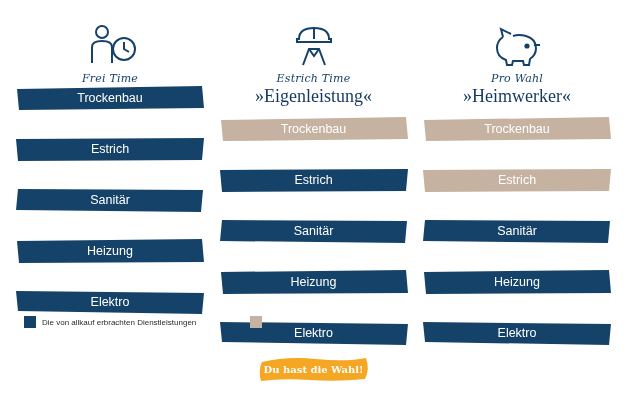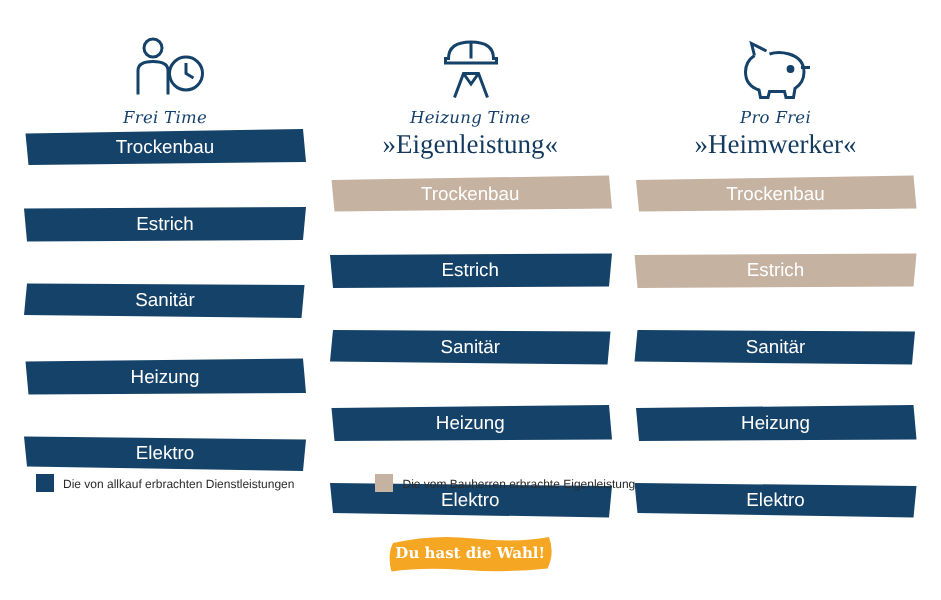--- a/index.html
+++ b/index.html
@@ -200,21 +200,21 @@
       <div class="col-icon">
         <svg width="54" height="46" viewBox="0 0 54 46">
           <g fill="none" stroke="#154269" stroke-width="2">
             <path d="M12 16 Q12 5 27 5 Q42 5 42 16 L44 16 L44 19 L10 19 L10 16 Z"></path>
             <path d="M27 5 L27 16"></path>
             <path d="M16 42 L22 26 L32 26 L38 42"></path>
             <path d="M22 26 L27 33 L32 26"></path>
           </g>
         </svg>
       </div>
-      <div class="script-label">Heizung Time</div>
+      <div class="script-label">Estrich Time</div>
       <div class="col-title">»Eigenleistung«</div>
       <div class="bars">
         <div class="bar">
           <span class="bar-shape">
             <svg viewBox="0 0 192 26" preserveAspectRatio="none">
                 <path d="M3,4 L188,1 L190,23 L5,25 Z" fill="#c6b2a0"></path>
               </svg>
           </span>
           <span class="bar-text">Trockenbau</span>
         </div>
@@ -257,21 +257,21 @@
       <div class="col-icon">
         <svg width="56" height="46" viewBox="0 0 56 46">
           <g fill="none" stroke="#154269" stroke-width="2">
             <path d="M14 14 Q8 18 8 25 Q8 34 17 37 L18 42 L23 42 L24 38 L34 38 L35 42 L40 42 L41 36 Q47 32 47 25 Q47 16 37 13 Q30 11 24 13"></path>
             <path d="M14 14 L12 6 L22 11"></path>
             <circle cx="38" cy="23" r="1.6" fill="#154269"></circle>
             <path d="M45 22 L51 22"></path>
           </g>
         </svg>
       </div>
-      <div class="script-label">Pro Frei</div>
+      <div class="script-label">Pro Wahl</div>
       <div class="col-title">»Heimwerker«</div>
       <div class="bars">
         <div class="bar">
           <span class="bar-shape">
             <svg viewBox="0 0 192 26" preserveAspectRatio="none">
                 <path d="M3,4 L188,1 L190,23 L5,25 Z" fill="#c6b2a0"></path>
               </svg>
           </span>
           <span class="bar-text">Trockenbau</span>
         </div>
@@ -313,21 +313,20 @@
   </div>
 
   <div class="legend">
     <div class="legend-item">
       <span class="legend-swatch" style="background:#154269;"></span>
       <span>Die von allkauf erbrachten Dienstleistungen</span>
     </div>
     <div class="legend-gap"></div>
     <div class="legend-item">
       <span class="legend-swatch" style="background:#c6b2a0;"></span>
-      <span>Die vom Bauherren erbrachte Eigenleistung</span>
     </div>
   </div>
 
   <div class="stamp">
     <span class="stamp-shape">
       <svg viewBox="0 0 112 26" preserveAspectRatio="none" style="width:100%;height:100%;display:block;">
         <path d="M4,6 Q30,0 58,3 Q88,6 108,2 Q112,13 107,23 Q80,26 52,24 Q24,22 3,25 Q0,14 4,6 Z" fill="#f5a623"></path>
       </svg>
     </span>
     <span class="stamp-text">Du hast die Wahl!</span>

